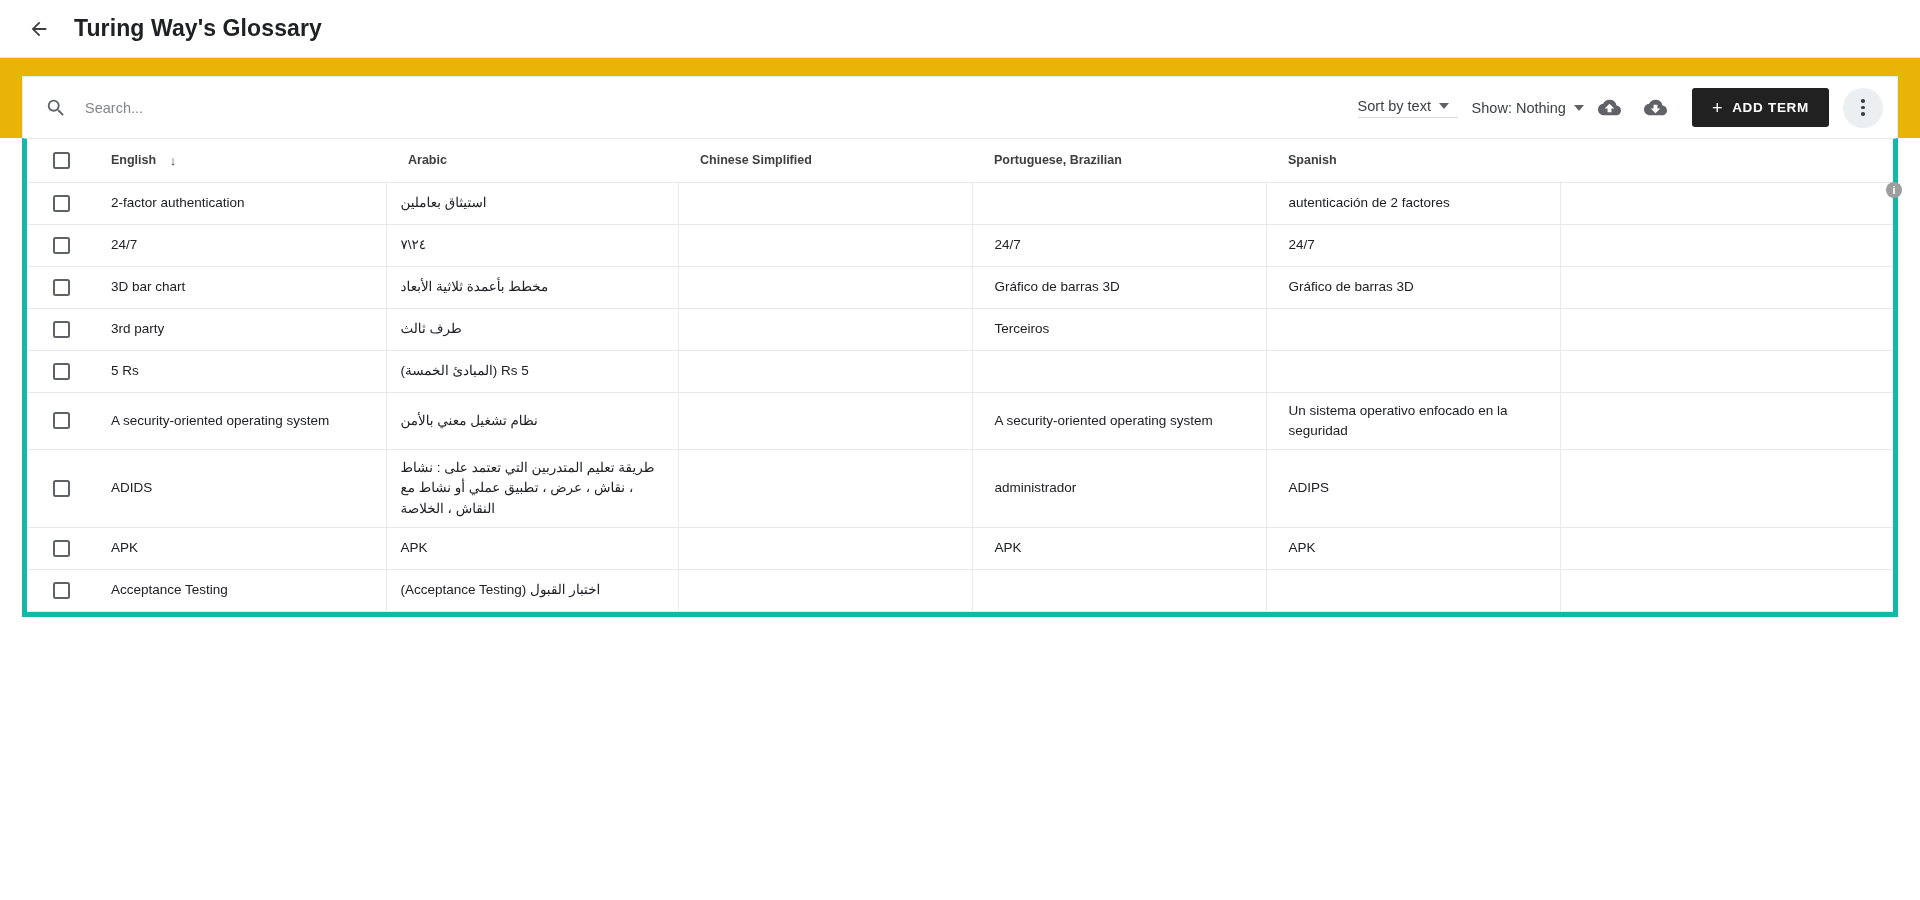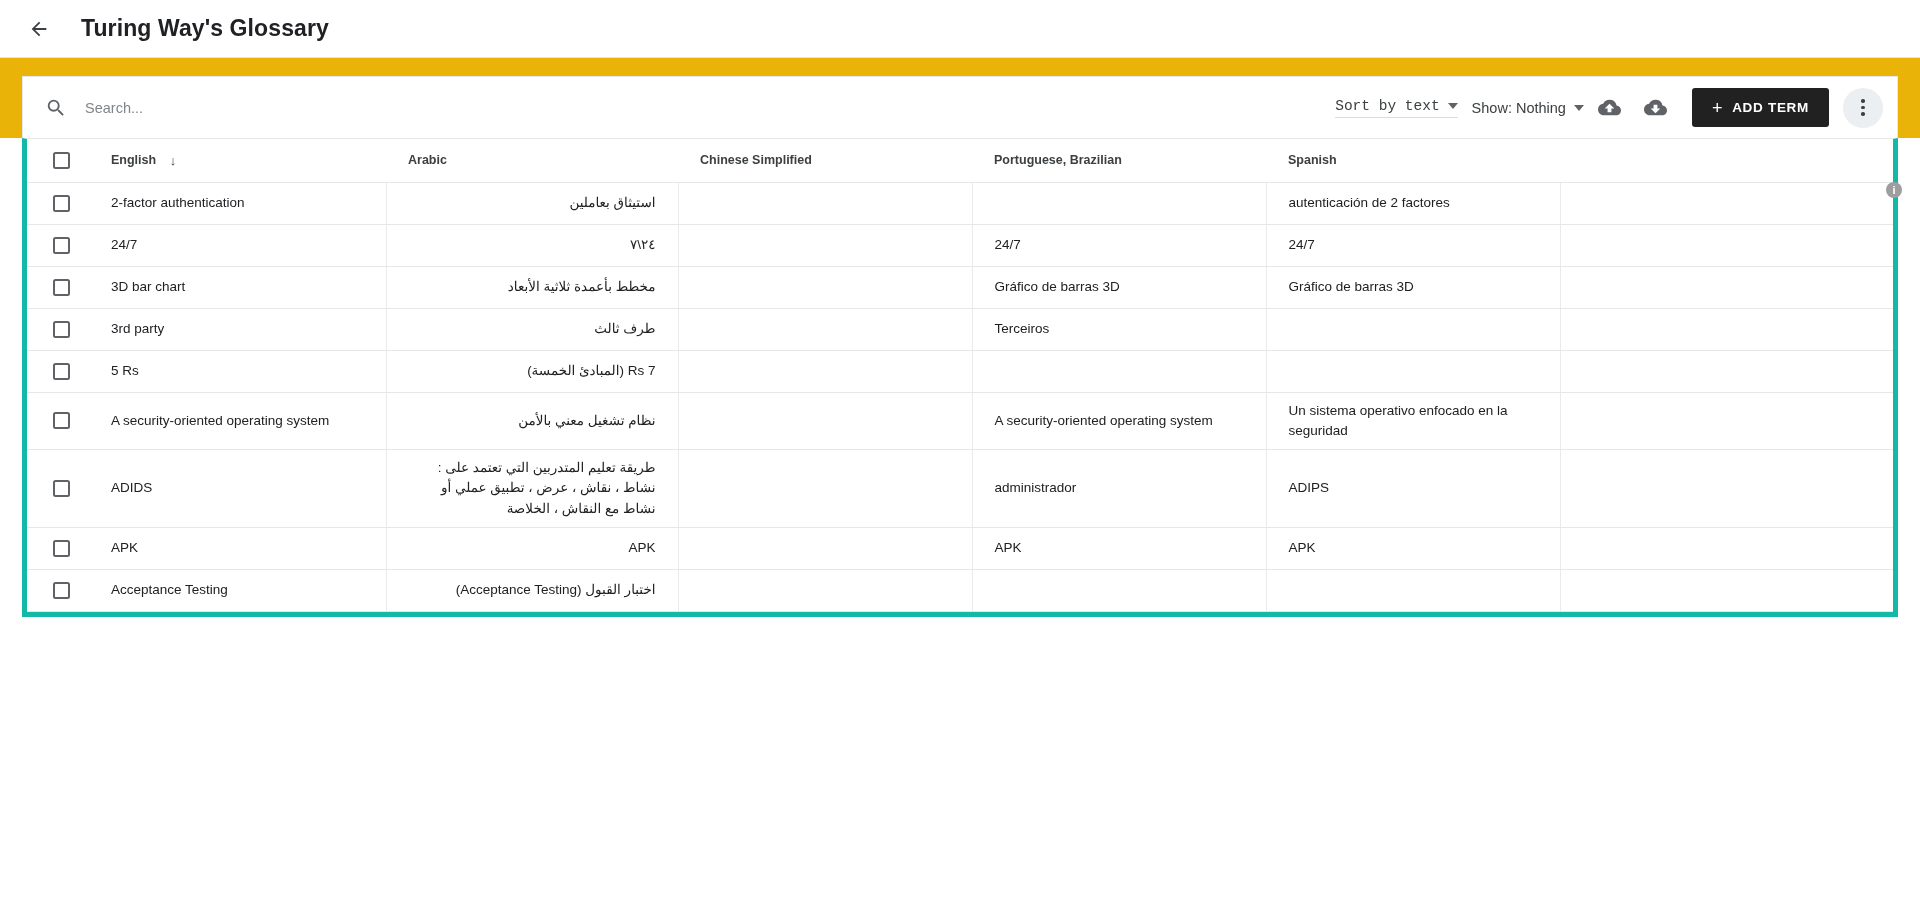--- a/index.html
+++ b/index.html
@@ -24,21 +24,21 @@
   .back-btn {
     width: 34px; height: 34px;
     display: flex; align-items: center; justify-content: center;
     border-radius: 50%;
     cursor: pointer;
     color: #3c4043;
   }
   .page-title {
     font-size: 23px;
     font-weight: bold;
-    margin-left: 25px;
+    margin-left: 18px;
     letter-spacing: .1px;
     color: #202124;
   }
 
   
   .toolbar-wrap {
     padding: 18px 22px 0 22px;
     background: #eab308;
   }
   .toolbar {
@@ -76,21 +76,20 @@
     color: #3c4043;
     margin-left: 14px;
     cursor: pointer;
     white-space: nowrap;
   }
   .select-ctl .label { padding-right: 22px; }
   .select-ctl.sortby {
     border-bottom: 1px solid #dadce0;
     padding-bottom: 3px;
     min-width: 100px;
-    font-family: Liberation Mono, monospace;
   }
   .caret {
     width: 0; height: 0;
     border-left: 5px solid transparent;
     border-right: 5px solid transparent;
     border-top: 6px solid #5f6368;
     margin-left: -14px;
   }
 
   .icon-btn {
@@ -185,21 +184,21 @@
     border-right: 1px solid #e9eaec;
     padding: 8px 14px 8px 22px;
     vertical-align: middle;
     line-height: 1.5;
   }
   tbody td.check-col {
     border-right: none;
     padding-left: 26px;
   }
   tbody td.col-extra { border-right: none; }
-  td.rtl { direction: rtl; text-align: right; padding-right: 22px; padding-left: 26px; }
+  td.rtl { direction: rtl; text-align: left; padding-right: 22px; padding-left: 14px; }
 
   .cb {
     width: 17px; height: 17px;
     border: 2px solid #5f6368;
     border-radius: 2.5px;
     background: #fff;
     cursor: pointer;
     display: block;
   }
   .cb.header { border-color: #5f6368; }
@@ -359,21 +358,21 @@
             <td class=""></td>
             <td class="">Terceiros</td>
             <td class=""></td>
             <td class="col-extra"></td>
           </tr>
           <tr>
             <td class="check-col">
               <span class="cb"></span>
             </td>
             <td class="">5 Rs</td>
-            <td class="rtl ">7 Rs (المبادئ الخمسة)</td>
+            <td class="rtl ">5 Rs (المبادئ الخمسة)</td>
             <td class=""></td>
             <td class=""></td>
             <td class=""></td>
             <td class="col-extra"></td>
           </tr>
           <tr>
             <td class="check-col">
               <span class="cb"></span>
             </td>
             <td class="">A security-oriented operating system</td>

